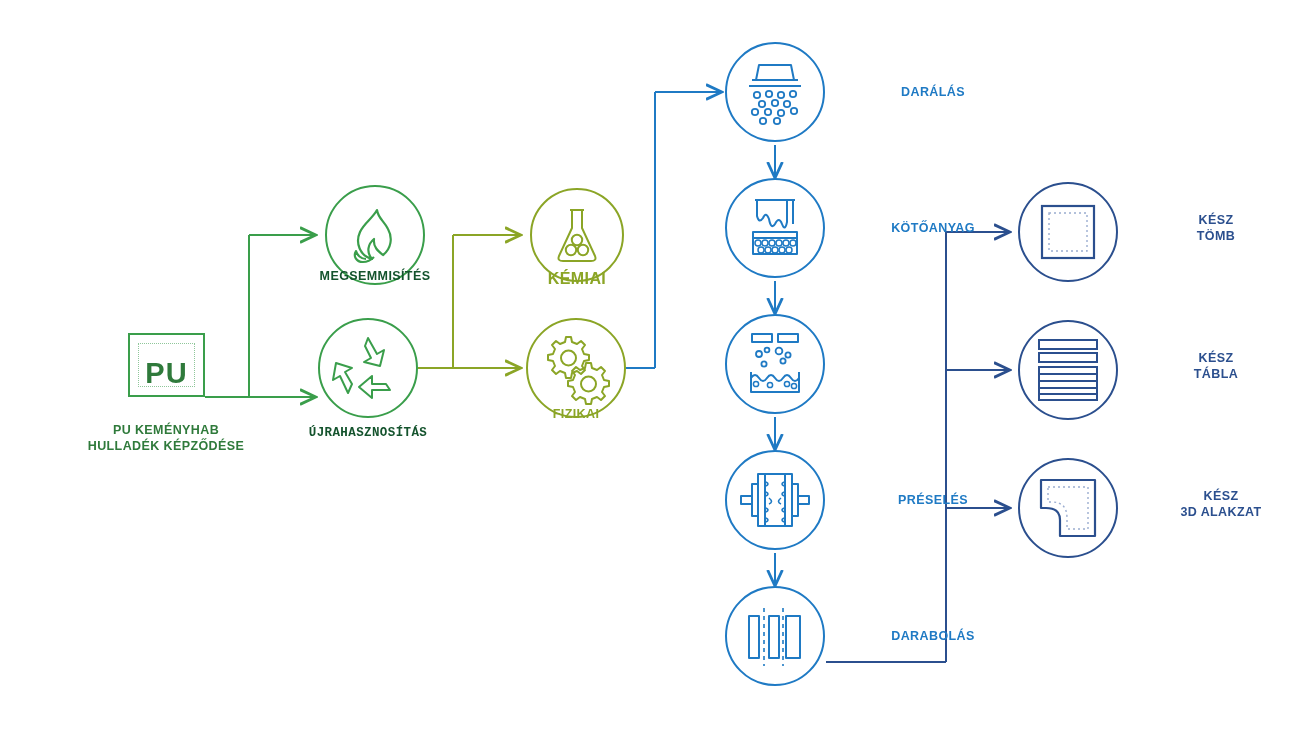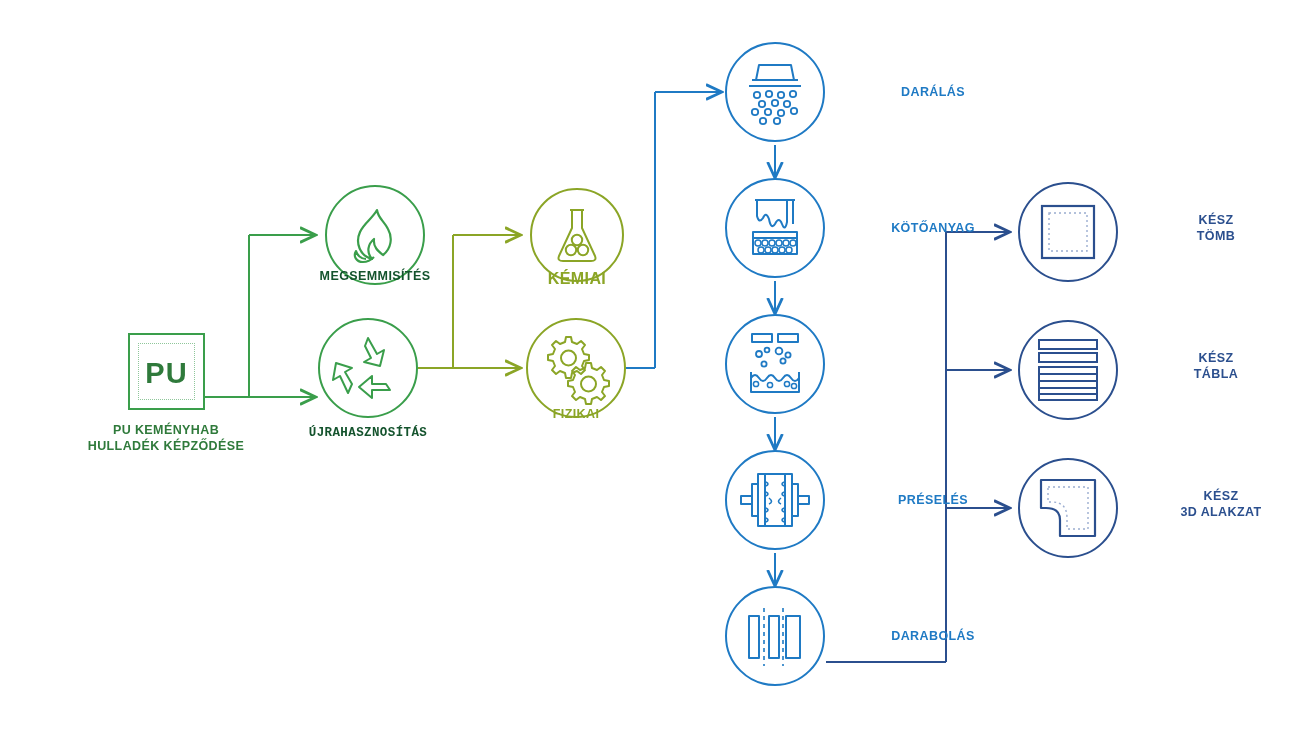--- a/index.html
+++ b/index.html
@@ -72,21 +72,21 @@
     <g fill="none" stroke="#2b4f8e" stroke-width="2">
       <path d="M826,662 L946,662"></path>
       <path d="M946,662 L946,232"></path>
       <path d="M946,232 L1010,232" marker-end="url(#an)"></path>
       <path d="M946,370 L1010,370" marker-end="url(#an)"></path>
       <path d="M946,508 L1010,508" marker-end="url(#an)"></path>
     </g>
   </svg>
 
   <div class="node" style="left:128px;top:333px;">
-    <div class="pu-box" style="left:0;top:0;width:77px;height:77px;">
+    <div class="pu-box" style="left:0;top:0;width:77px;height:64px;">
       <div class="pu-inner" style="left:8px;top:8px;right:8px;bottom:8px;"></div>
       <div class="pu-txt" style="top:22px;font-size:29px;letter-spacing:1px;">PU</div>
     </div>
   </div>
   <div class="lbl c g-dark" style="left:46px;top:423px;width:240px;font-size:12.5px;">PU KEMÉNYHAB
 HULLADÉK KÉPZŐDÉSE</div>
 
   <div class="node" style="left:325px;top:185px;">
     <div class="circ" style="left:0;top:0;width:100px;height:100px;border:2px solid #3a9e4b;"></div>
     <svg class="ic" width="100" height="100" viewBox="0 0 100 100" style="left:0;top:0;">

